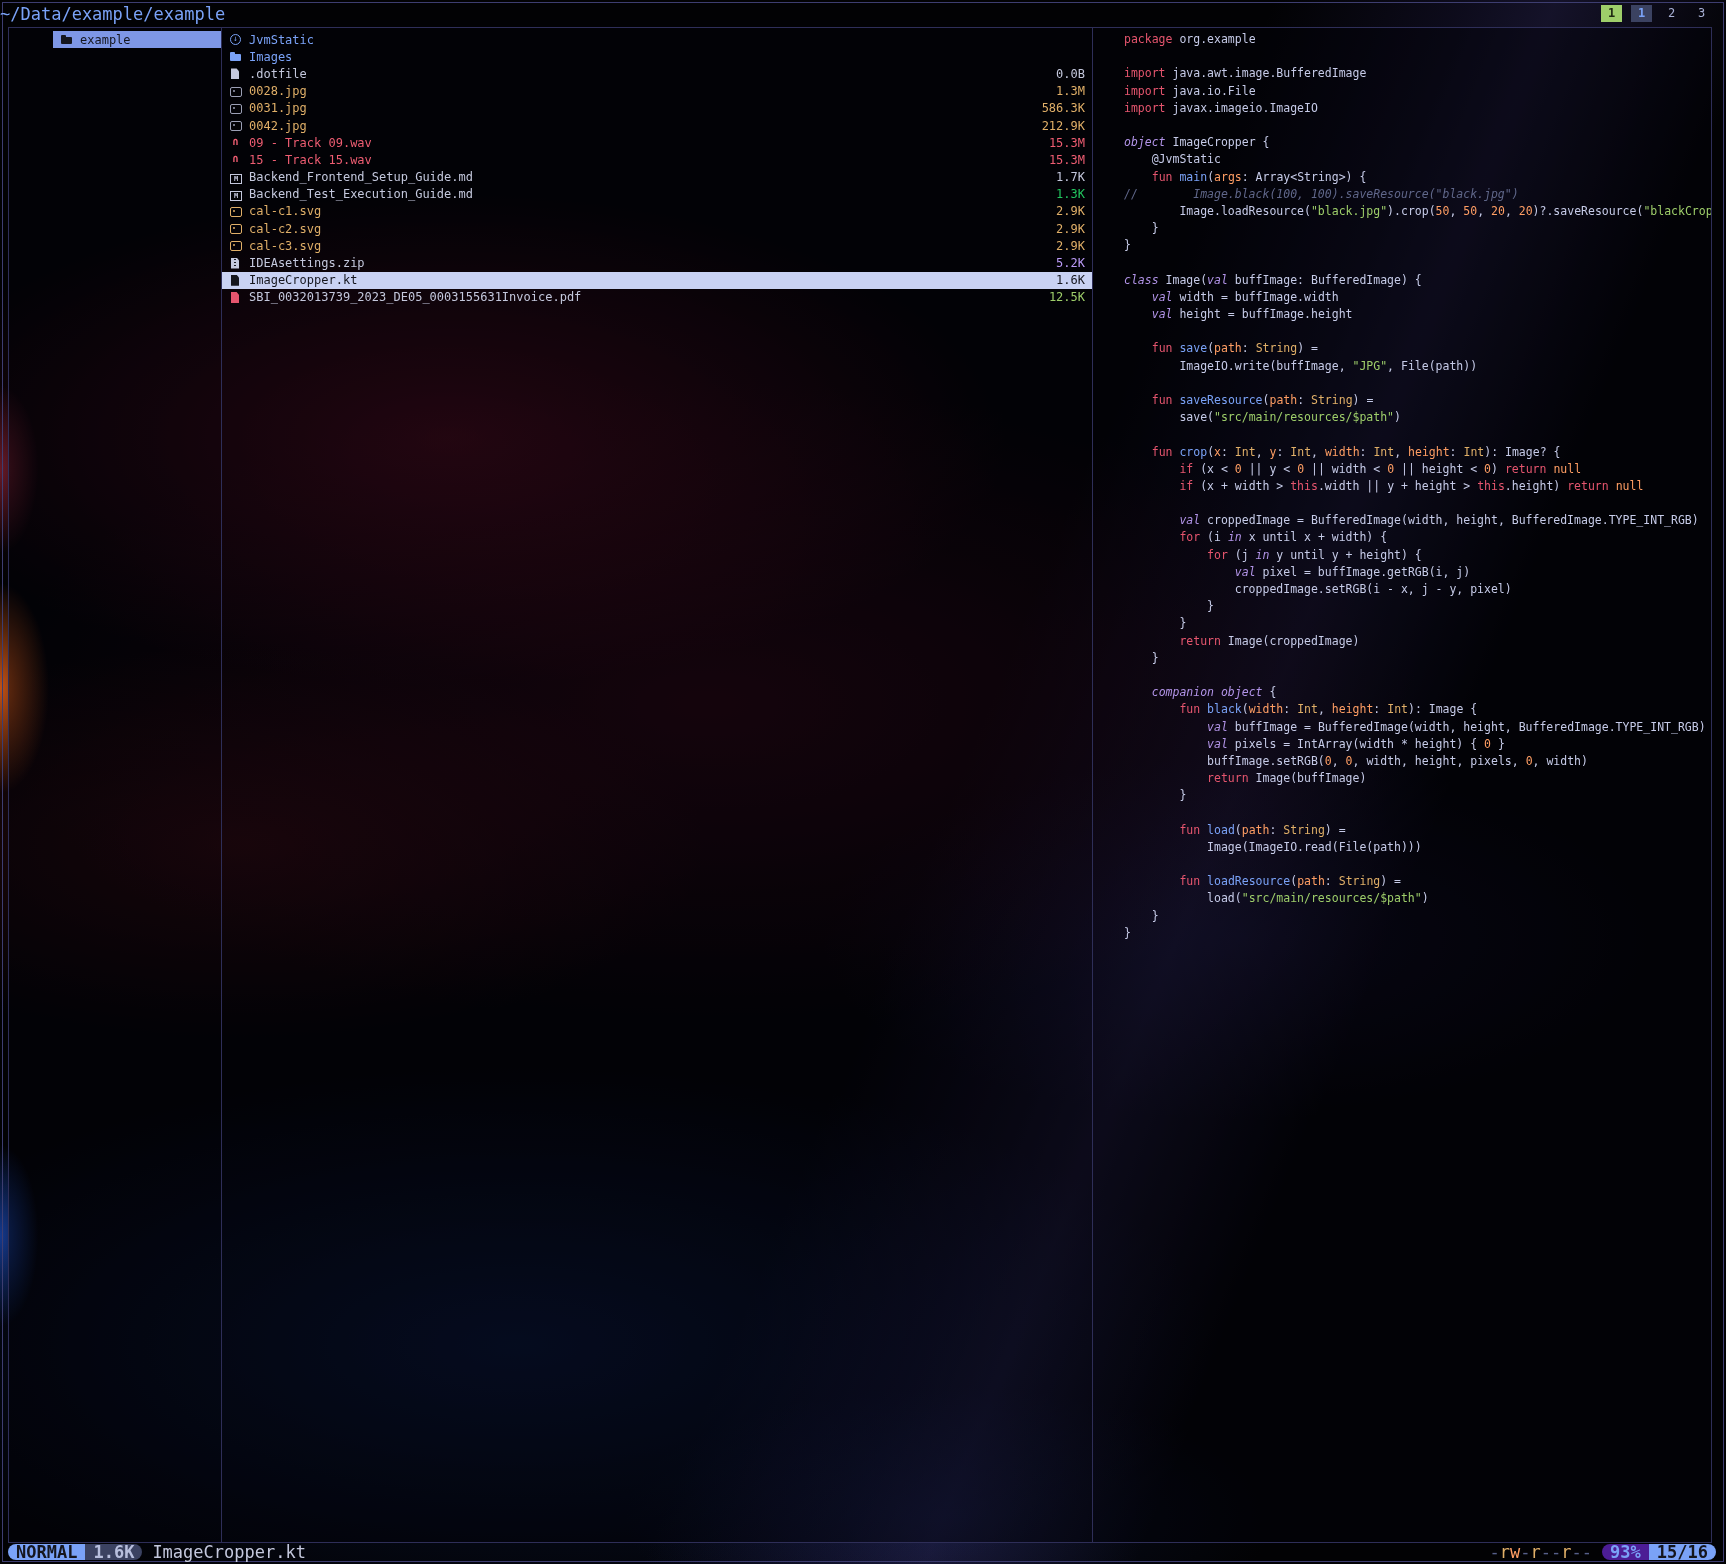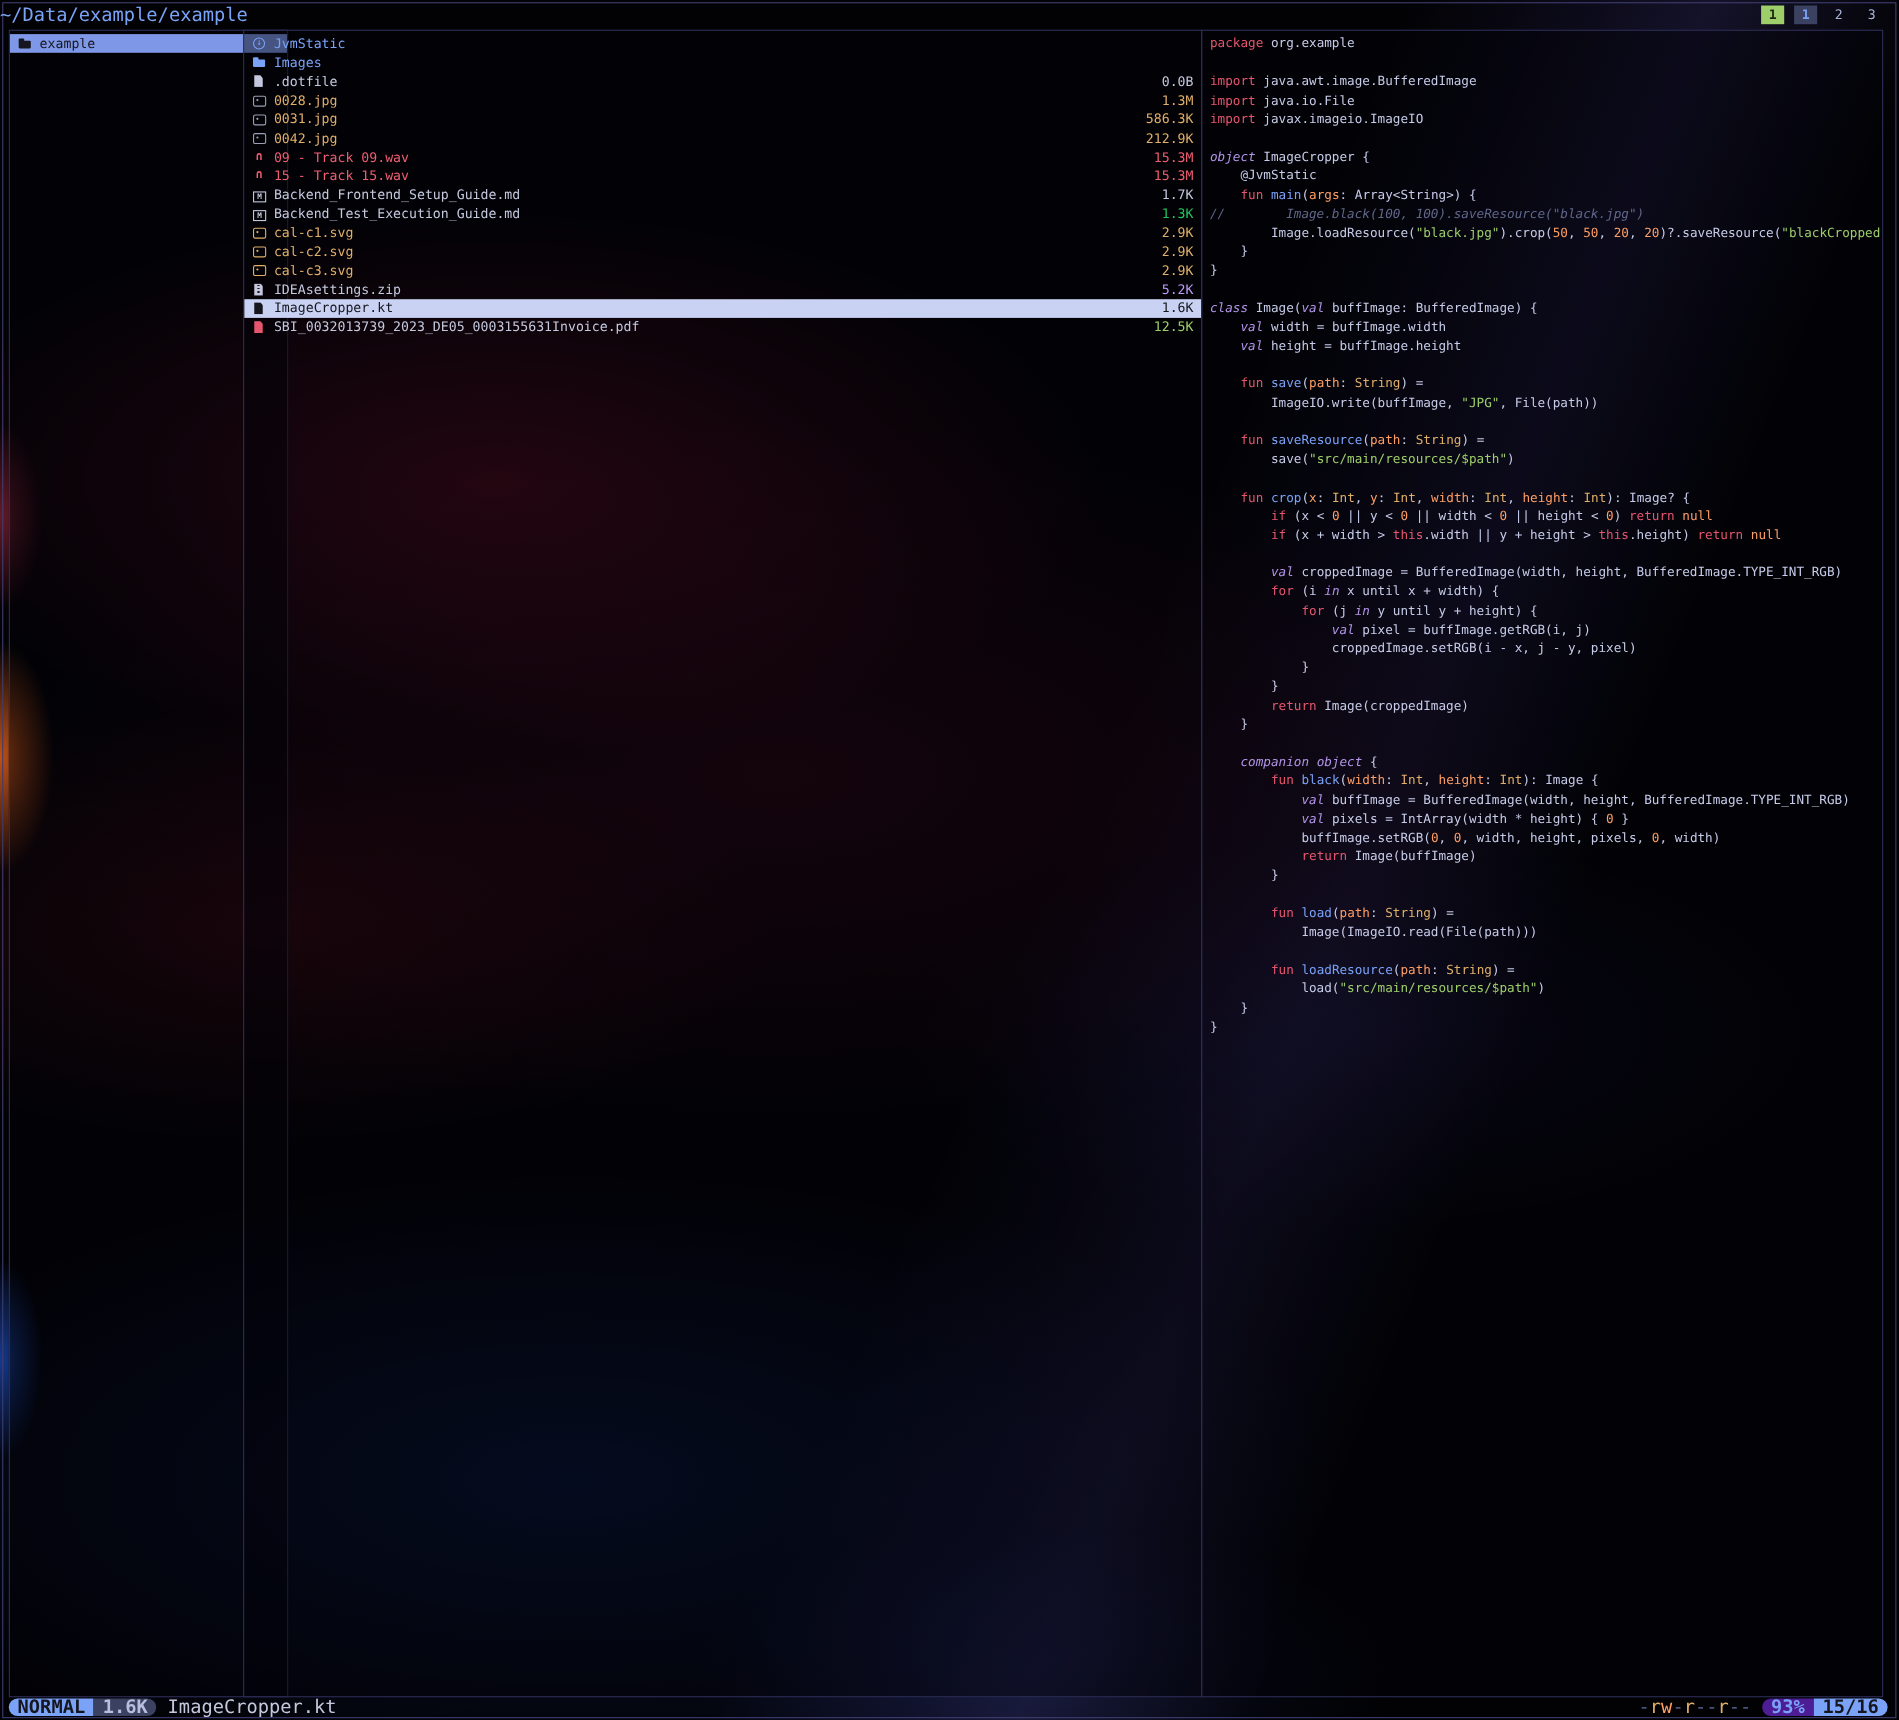--- a/index.html
+++ b/index.html
@@ -30,23 +30,23 @@
         font-size:17px;color:#7aa2f7;white-space:pre;}
   #tabs{position:absolute;right:14px;top:5px;height:17px;display:flex;gap:9px;align-items:center;}
   .tab{min-width:11px;height:17px;line-height:17px;text-align:center;font-size:12px;
        padding:0 5px;color:#a9b1d6;}
   .tab-green{background:#9ece6a;color:#1e2812;font-weight:bold;}
   .tab-active{background:#3b4261;color:#7aa2f7;font-weight:bold;}
 
   
   .pane{position:absolute;top:27px;bottom:21px;border:1px solid #2e2e58;
         background:rgba(3,3,9,.45);box-sizing:border-box;overflow:hidden;}
-  #parent-pane{left:8px;width:254px;}
+  #parent-pane{left:8px;width:214px;padding-left:44px;}
   #file-pane{left:221px;width:872px;}
-  #preview-pane{left:1092px;width:620px;}
+  #preview-pane{left:1092px;width:620px;padding-left:24px;}
 
   .rows{padding-top:3px;}
   .row{display:flex;align-items:center;height:17.2px;padding:0 7px;gap:7px;
        font-size:12px;white-space:nowrap;color:#c4c8dd;}
   .row .name{flex:1 1 auto;overflow:hidden;text-overflow:clip;}
   .row .size{flex:0 0 auto;text-align:right;}
   .row.sel{background:#c9d2f3;color:#15161e;}
   .row.sel .name,.row.sel .size,.row.sel .fi{color:#15161e !important;}
   #parent-pane .row.sel{background:#7e97e6;color:#10131f;}
 

